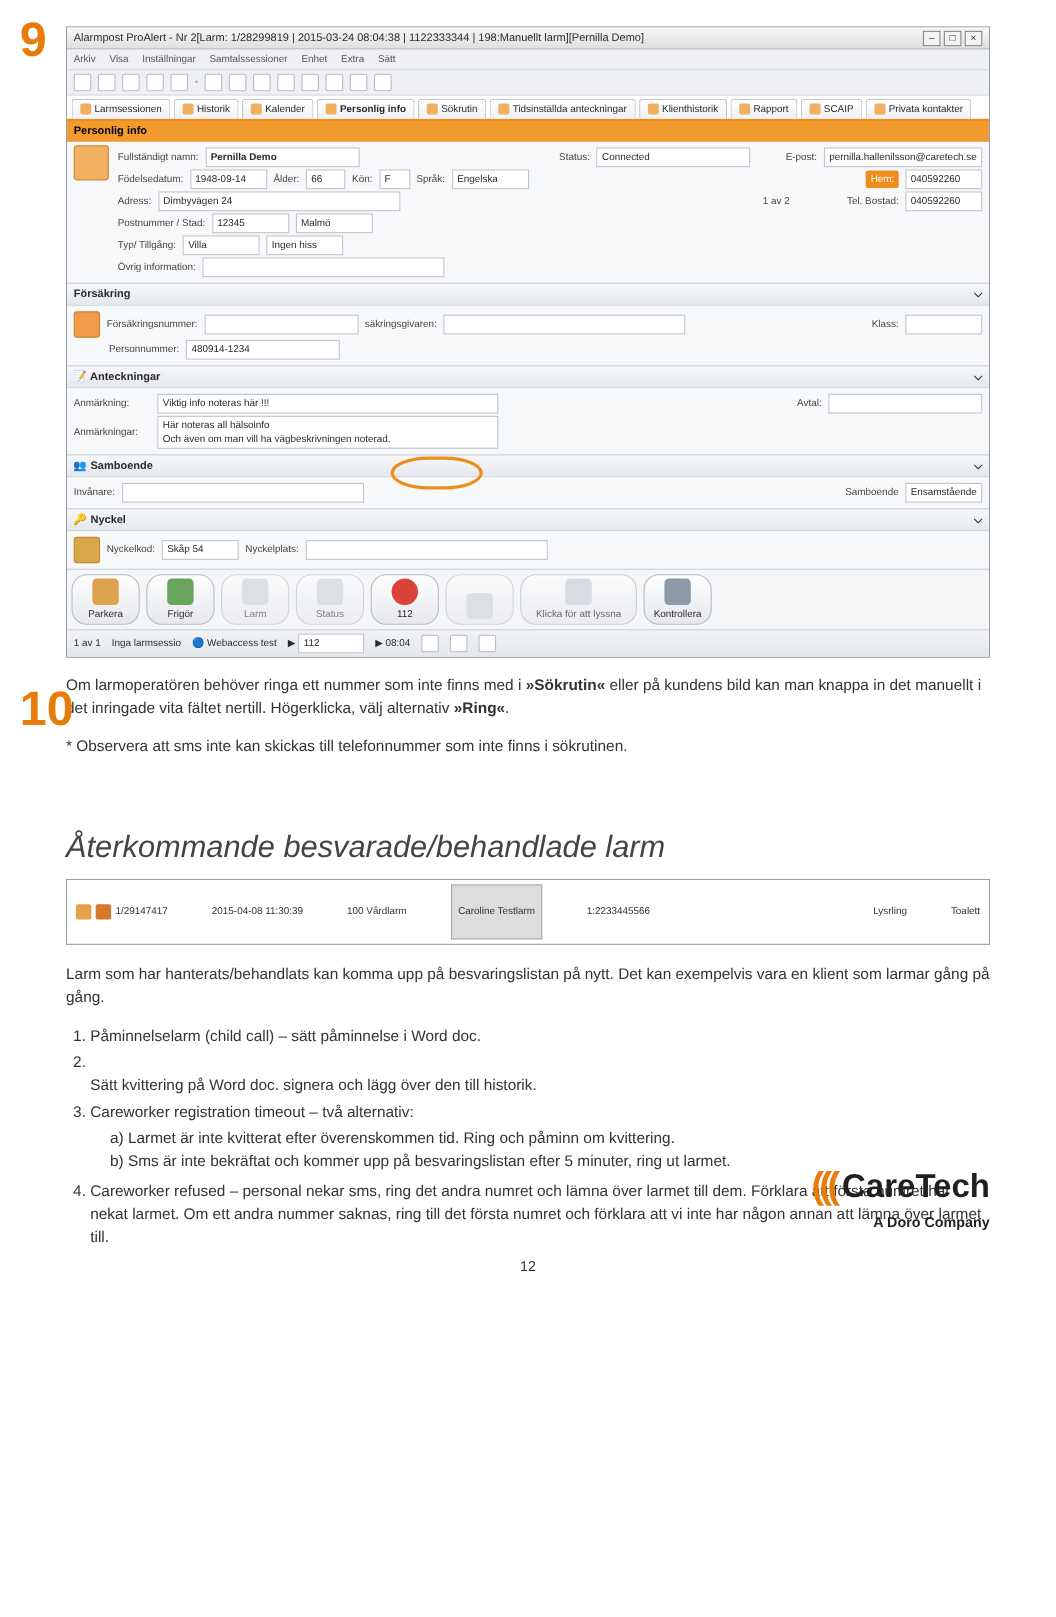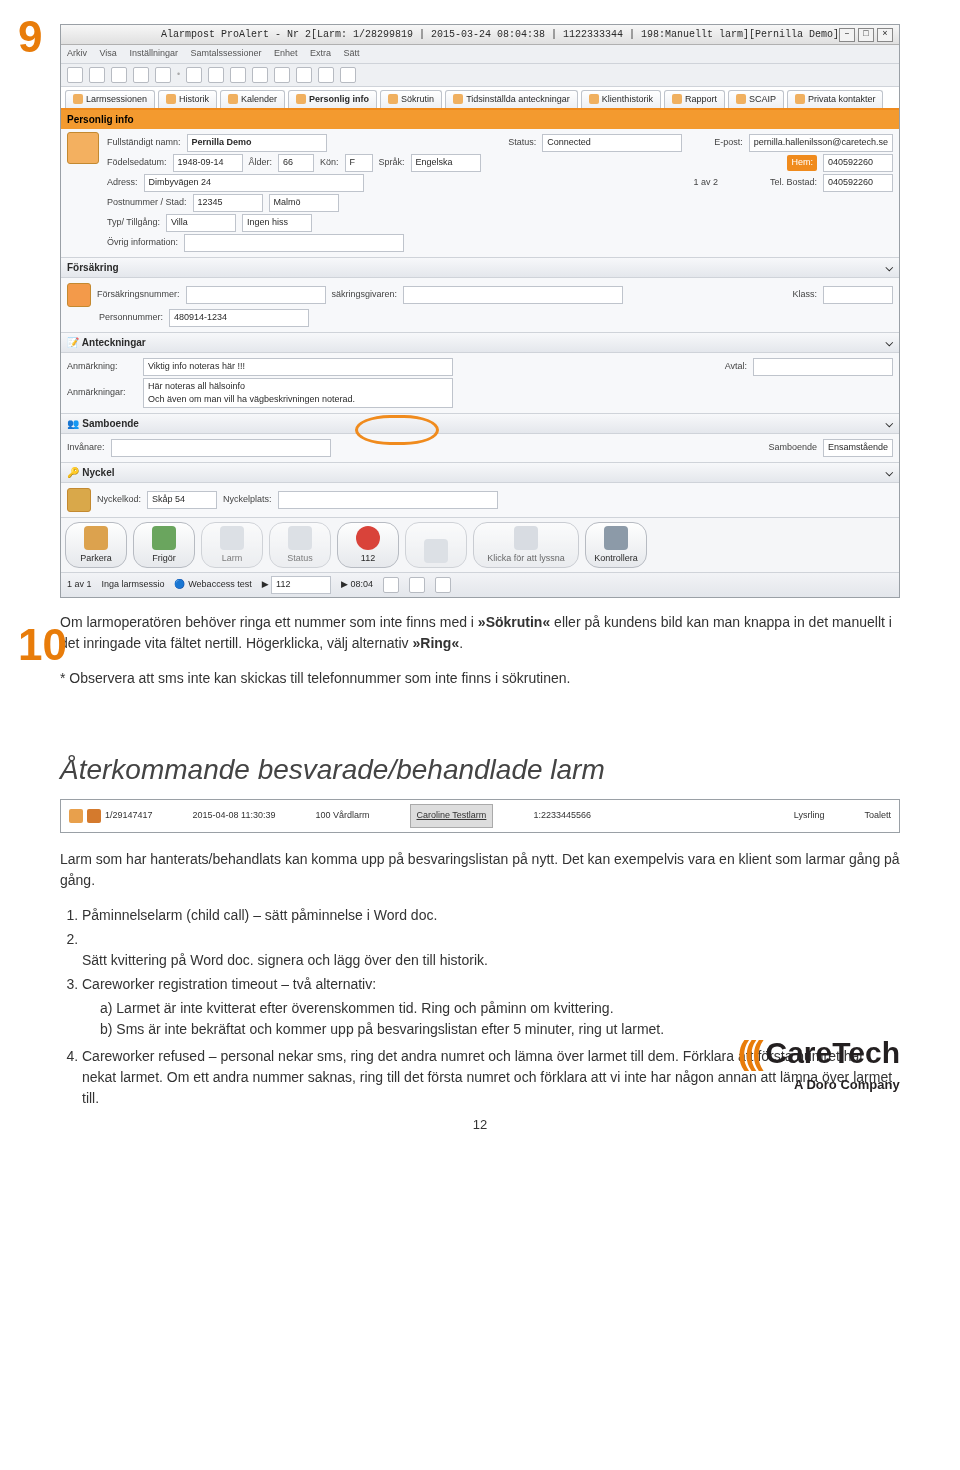--- a/index.html
+++ b/index.html
@@ -33,22 +33,21 @@
     color: #2a2a2a;
     margin-top: 4px;
   }
   .ss-title {
     background: linear-gradient(#f7f7f7,#e0e0e0);
     border-bottom: 1px solid #b0b0b0;
     padding: 2px 6px;
     font-size: 10px;
     display: flex;
     align-items: center;
-    justify-content: flex-end;
-    font-family: Liberation Mono, monospace;
+    justify-content: space-between;
   }
   .win-btns { display:flex; gap:3px; }
   .win-btn { width:14px; height:12px; border:1px solid #888; background:#f3f3f3; font-size:9px; line-height:10px; text-align:center; }
   .ss-menu {
     background: #eef0f3;
     padding: 2px 6px;
     border-bottom: 1px solid #cfd3d9;
     color: #555;
   }
   .ss-menu span { margin-right: 10px; }
@@ -152,21 +151,21 @@
     background: #fff;
     display:flex;
     align-items:center;
     gap: 40px;
     padding: 4px 8px;
     font-size: 9px;
     color:#333;
     margin-bottom: 16px;
   }
   .list-screenshot .cell { flex:0 0 auto; }
-  .list-screenshot .hilite { background:#ddd; border:1px solid #aaa; padding:4px 6px;text-decoration:underline; }
+  .list-screenshot .hilite { background:#ddd; border:1px solid #aaa; padding:17px 6px; }
   ol.steps { padding-left: 22px; margin: 10px 0; }
   ol.steps li { margin: 3px 0; }
   .sublist { margin: 3px 0 6px 0; padding-left: 18px; }
   .logo-block {
     position: absolute;
     right: 60px;
     bottom: 64px;
     text-align: center;
   }
   .logo-marks { font-size: 34px; font-weight: bold; color:#e87c0a; letter-spacing:-4px; display:inline-block; vertical-align:middle;}

